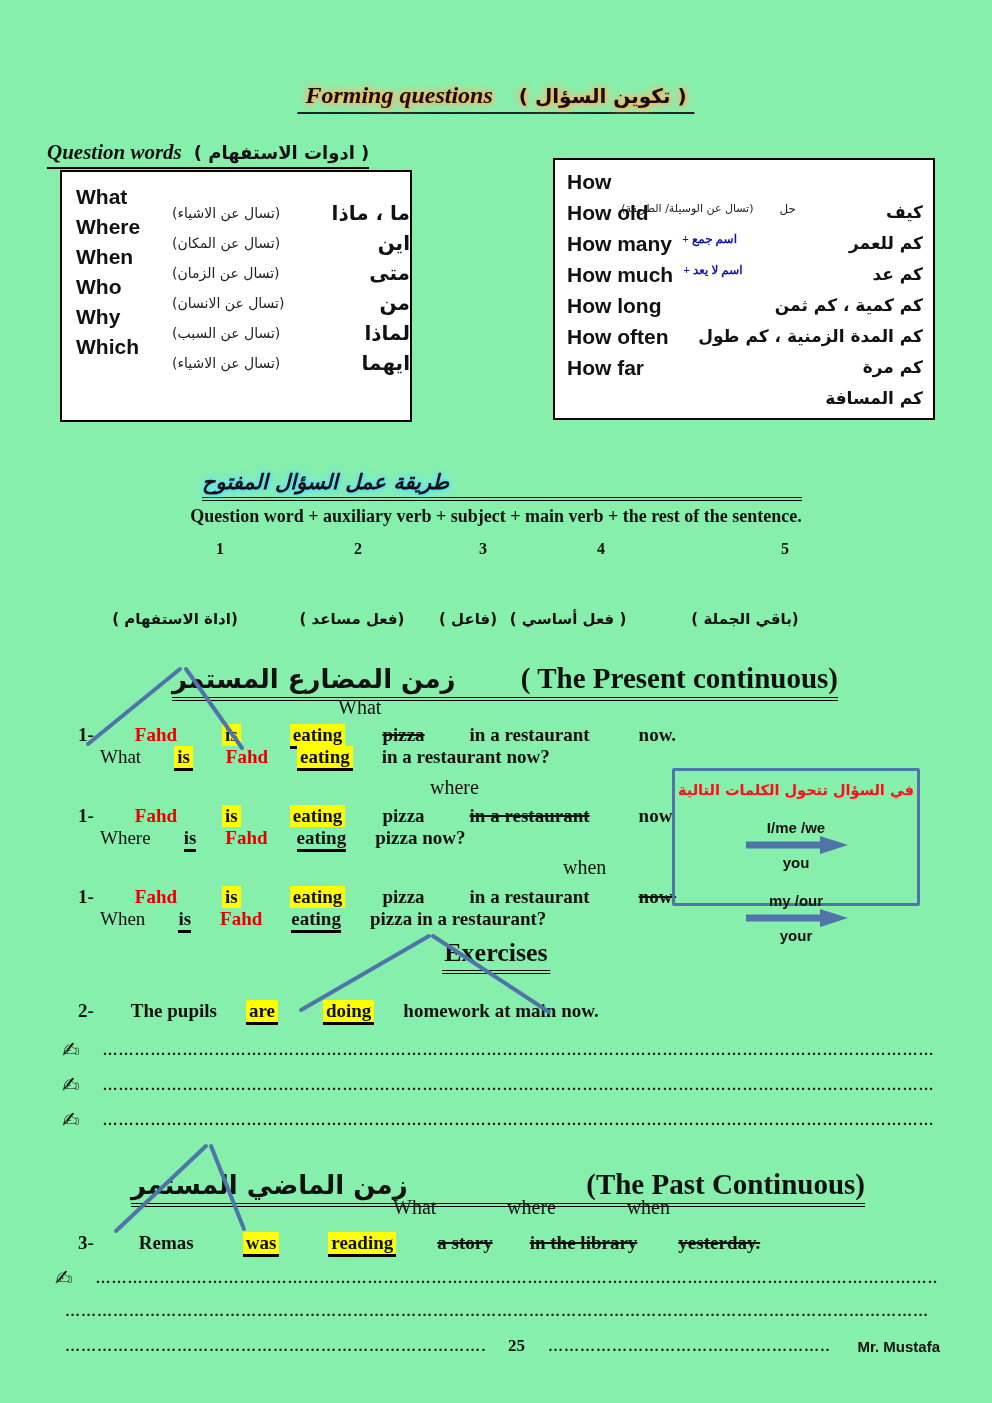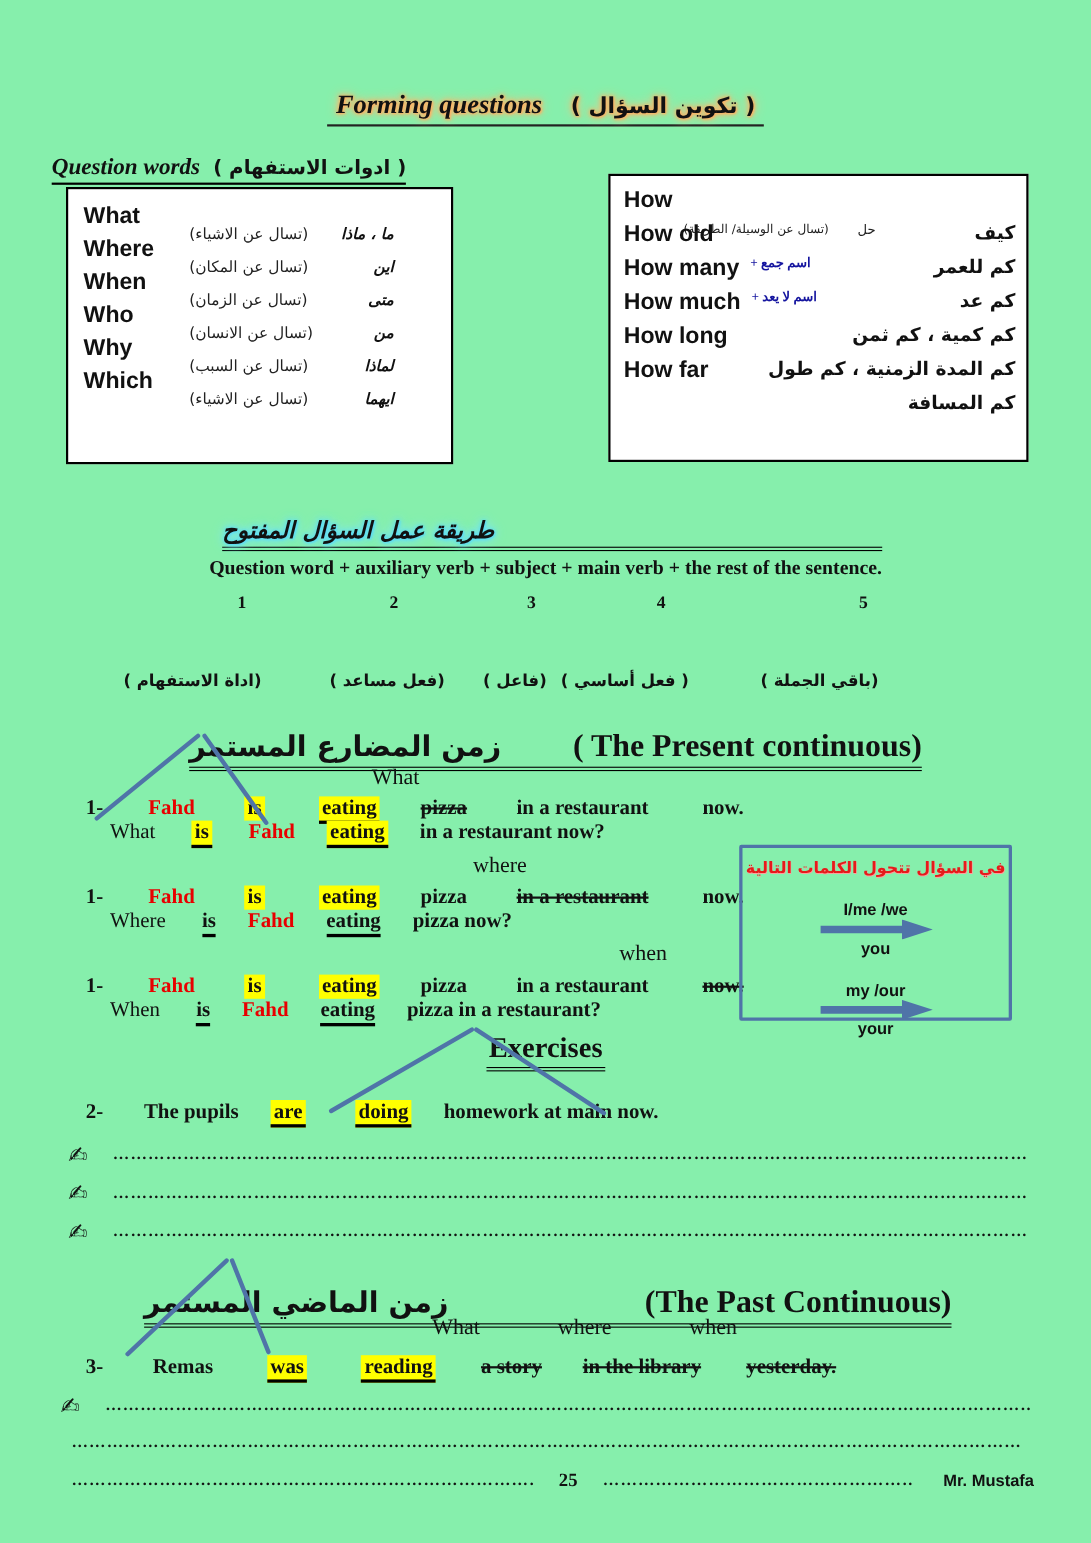--- a/index.html
+++ b/index.html
@@ -25,21 +25,21 @@
        border-bottom:2px solid #000;padding-bottom:2px;}
   .qwh .en{font:bold italic 21px "Liberation Serif",serif;}
   .qwh .arh{font-weight:bold;font-size:18px;}
 
   
   .box{position:absolute;border:2px solid #000;background:#fff;}
   .qbox{left:60px;top:170px;width:352px;height:252px;padding:10px 0 0 14px;box-sizing:border-box;}
   .qrow{display:flex;align-items:center;height:30px;}
   .qen{width:96px;font:bold 21px "Liberation Sans",sans-serif;}
   .qnote{font-size:14px;color:#222;}
-  .qar{margin-left:auto;padding-right:52px;font-size:14px;font-weight:bold;font-style:italic;}
+  .qar{margin-left:auto;font-size:20px;font-weight:bold;}
   .hbox{left:553px;top:158px;width:382px;height:262px;padding:10px 10px 0 12px;box-sizing:border-box;}
   .hrow{display:flex;align-items:flex-start;height:31px;}
   .hen{font:bold 21px "Liberation Sans",sans-serif;}
   .hnote{font-size:12px;margin-left:10px;color:#15159f;font-weight:bold;}
   .hnote.k{color:#222;font-weight:normal;font-size:11px;}
   .hnote2{font-size:12px;color:#222;margin-left:26px;}
   .har{margin-left:auto;font-size:17px;font-weight:bold;}
 
   .openh{top:438px;left:202px;width:600px;display:flex;justify-content:space-between;align-items:baseline;
          border-bottom:4px double #000;padding-bottom:3px;
@@ -58,21 +58,21 @@
   .bigh .hAr{font-weight:bold;font-size:26px;}
   .bigh .hEn{font:bold 29px "Liberation Serif",serif;}
 
   .hint{font:20px "Liberation Serif",serif;}
   .sent{display:flex;align-items:baseline;font:bold 19px "Liberation Serif",serif;}
   .ans{display:flex;align-items:baseline;font:bold 19px "Liberation Serif",serif;}
   .rg{font-weight:normal;}
   .ml8{margin-left:8px;}.ml12{margin-left:12px;}.ml16{margin-left:16px;}
   .ml20{margin-left:20px;}.ml24{margin-left:24px;}.ml28{margin-left:28px;}
 
-  .tbox{left:672px;top:768px;width:248px;height:160px;border:3px solid #4f74a8;border-radius:2px;box-sizing:border-box;}
+  .tbox{left:672px;top:768px;width:248px;height:138px;border:3px solid #4f74a8;border-radius:2px;box-sizing:border-box;}
   .tbox-title{margin-top:11px;text-align:center;color:#e51b1b;font-weight:bold;font-size:14.5px;
               text-shadow:0.5px 0.5px 0 #ff9d9d;}
   .trow{display:flex;align-items:center;padding:0 14px;margin-top:21px;
         font:bold 15px "Liberation Sans",sans-serif;flex-direction:column;}
   .trow .arrow{flex:1;display:flex;justify-content:center;}
 
   .exh{top:938px;left:50%;transform:translateX(-50%);font:bold 26px "Liberation Serif",serif;
        border-bottom:4px double #000;padding:0 2px 2px;text-align:right;}
 
   .ansline{display:flex;align-items:center;overflow:hidden;}
@@ -158,20 +158,24 @@
       <span class="har ar">كم عد</span>
     </div>
     <div class="hrow">
       <span class="hen">How much</span>
       <span class="hnote ltr">+ اسم لا يعد</span>
       <span class="har ar">كم كمية ، كم ثمن</span>
     </div>
     <div class="hrow">
       <span class="hen">How long</span>
       <span class="har ar">كم المدة الزمنية ، كم طول</span>
+    </div>
+    <div class="hrow">
+      <span class="hen">How often</span>
+      <span class="har ar">كم مرة</span>
     </div>
     <div class="hrow">
       <span class="hen">How far</span>
       <span class="har ar">كم المسافة</span>
     </div>
   </div>
 
   <div class="abs openh">
     <span class="oar ar">طريقة عمل السؤال المفتوح</span>
   </div>

